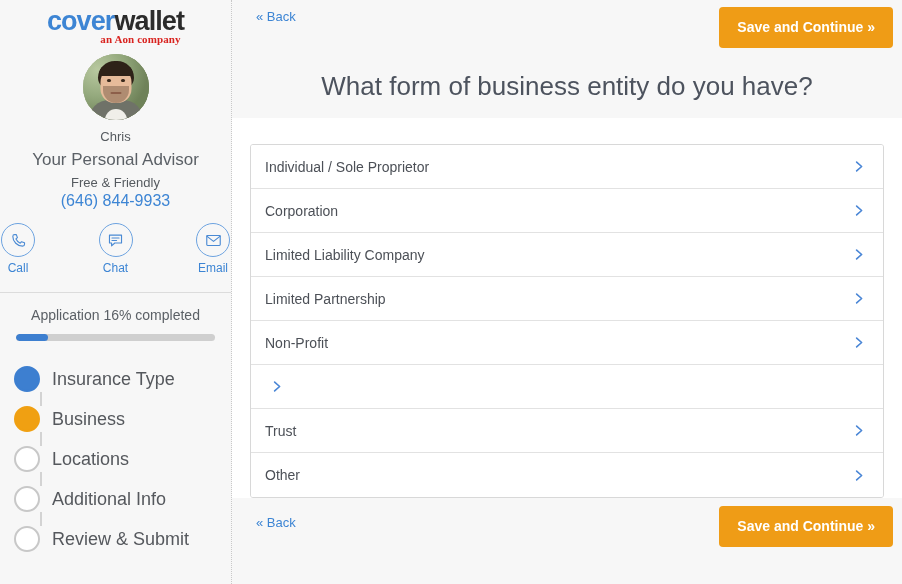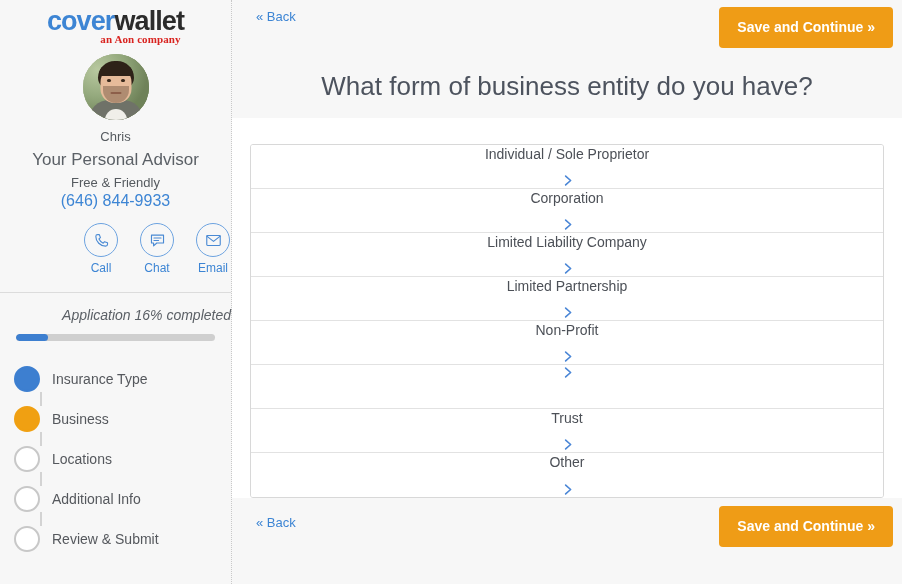--- a/index.html
+++ b/index.html
@@ -160,21 +160,21 @@
     font-size: 16px;
     color: #3d85d4;
     margin-top: 0;
     line-height: 20px;
     text-decoration: none;
     display: block;
   }
 
   .contacts {
     display: flex;
-    justify-content: flex-end;
+    justify-content: space-between;
     gap: 20px;
     margin-top: 12px;
   }
   .contact { text-align: center; width: 36px; }
   .contact-circle {
     width: 34px; height: 34px;
     border: 1.5px solid #6da3e0;
     border-radius: 50%;
     display: flex;
     align-items: center;
@@ -189,26 +189,25 @@
     line-height: 15px;
   }
 
   .divider {
     height: 1px;
     background: #dcdcdc;
     margin: 16px 0 0 0;
   }
 
   .progress-title {
-    text-align: right;
+    text-align: center;
     font-size: 14px;
     color: #5b6066;
     margin-top: 13px;
     line-height: 18px;
-    font-style: italic;
   }
   .progress-track {
     height: 7px;
     background: #cfcfcf;
     border-radius: 4px;
     margin: 10px 16px 0 16px;
     overflow: hidden;
   }
   .progress-fill {
     height: 100%;
@@ -242,21 +241,21 @@
     position: absolute;
     left: 26px;
     top: 33px;
     width: 2px;
     height: 14px;
     background: #d3d3d3;
     z-index: 1;
   }
   .step-label {
     margin-left: 12px;
-    font-size: 14px;
+    font-size: 18px;
     color: #55585d;
     line-height: 18px;
   }
 
   
   .main {
     flex: 1;
     height: 584px;
     background: #f7f7f7;
     position: relative;
@@ -319,21 +318,20 @@
     margin: 0 auto;
   }
   .option-row {
     height: 44px;
     display: flex;
     align-items: center;
     padding: 0 14px;
     border-bottom: 1px solid #e2e2e2;
     cursor: pointer;
     background: #ffffff;
-    flex-direction: column;
   }
   .option-row:last-child { border-bottom: none; }
   .option-label {
     flex: 1;
     font-size: 14px;
     color: #4c5057;
     line-height: 18px;
   }
   .chev {
     flex: 0 0 auto;

